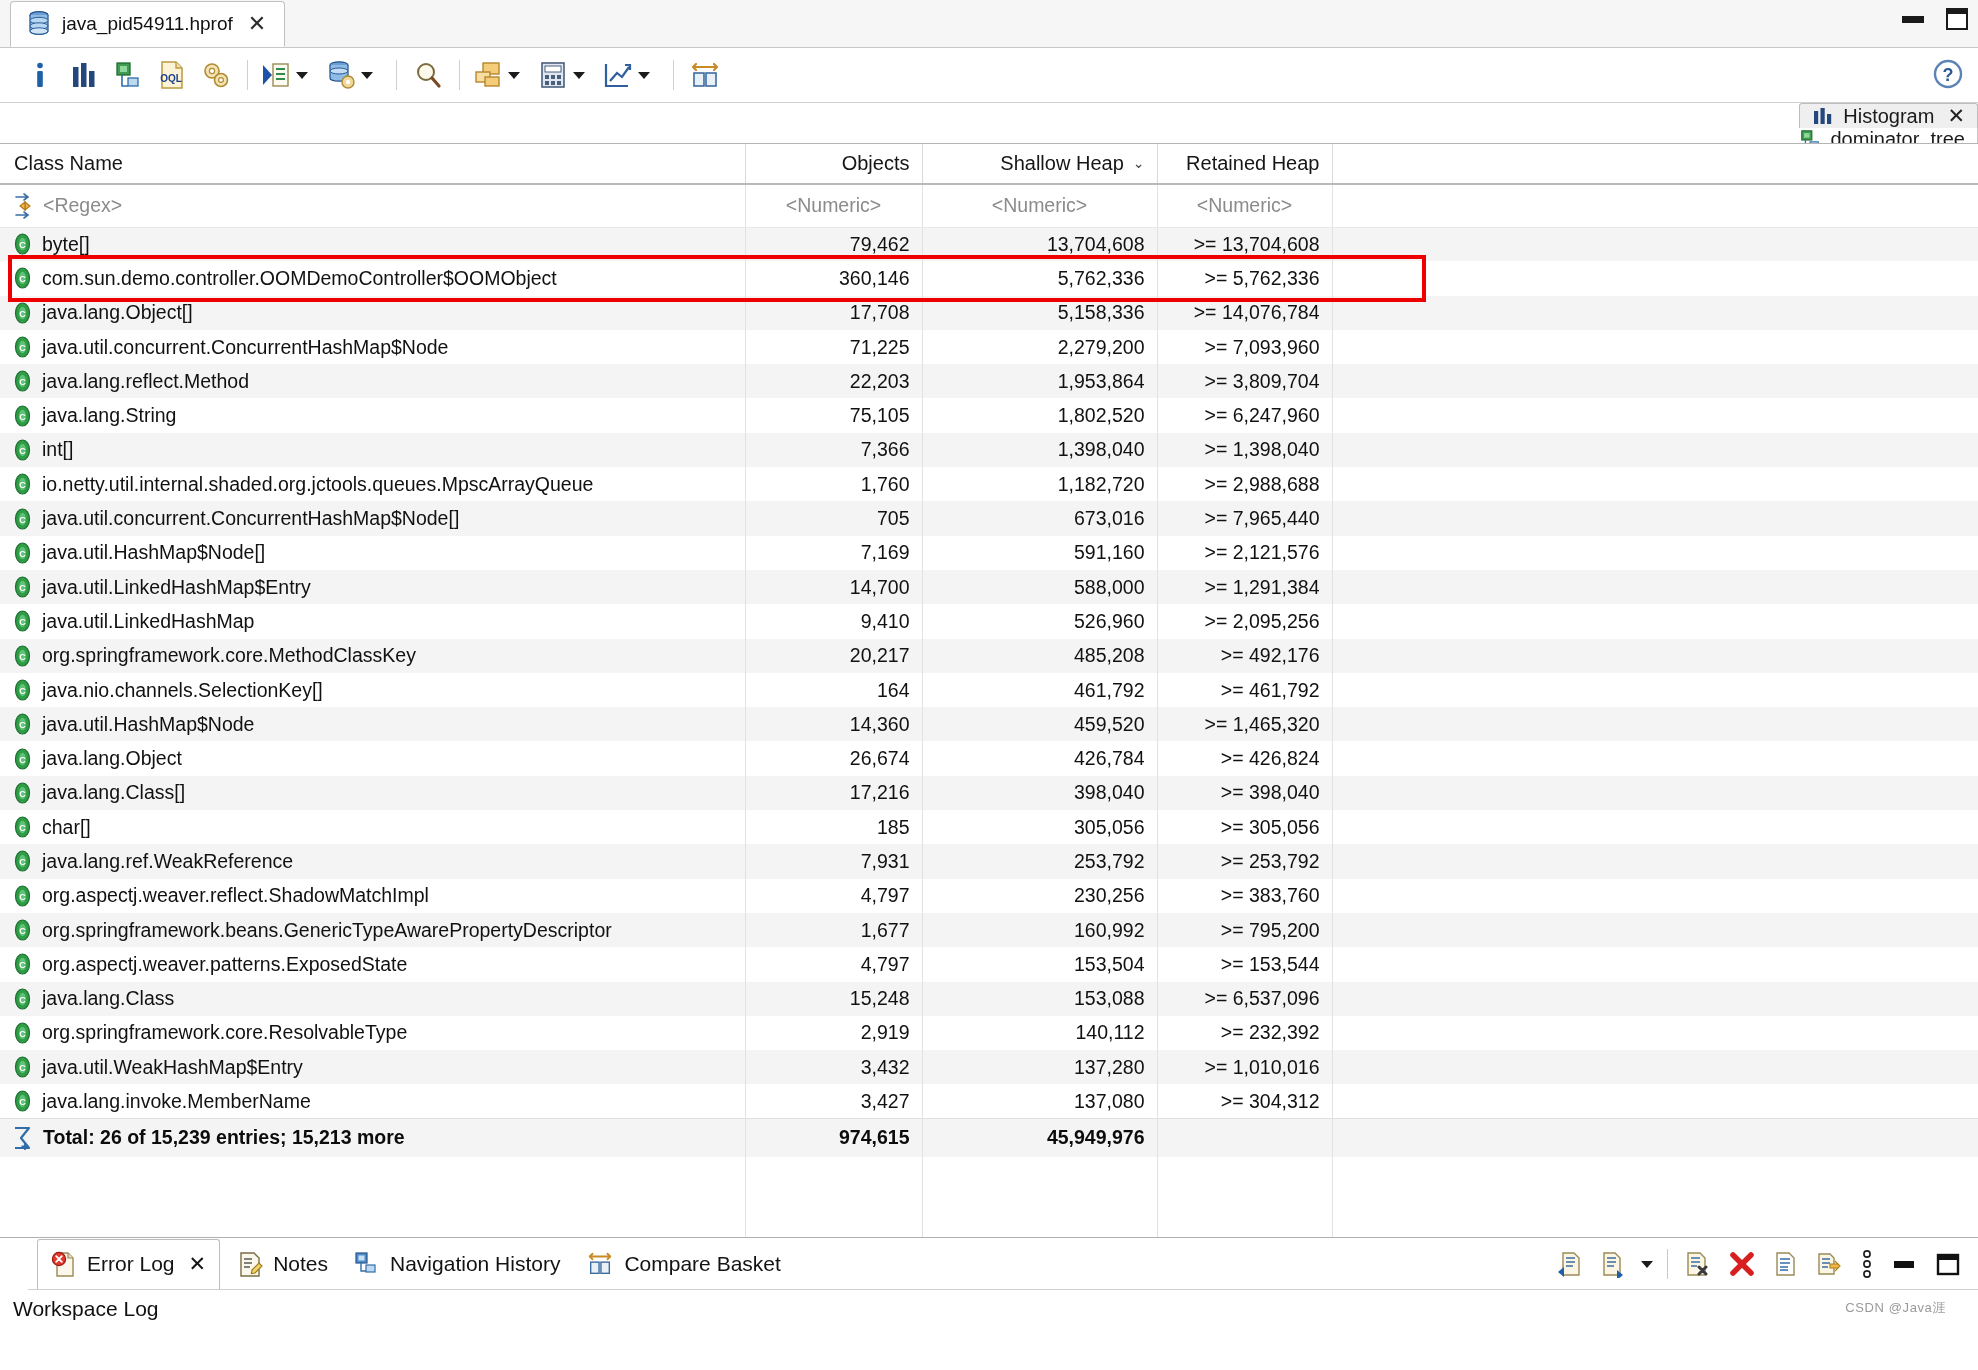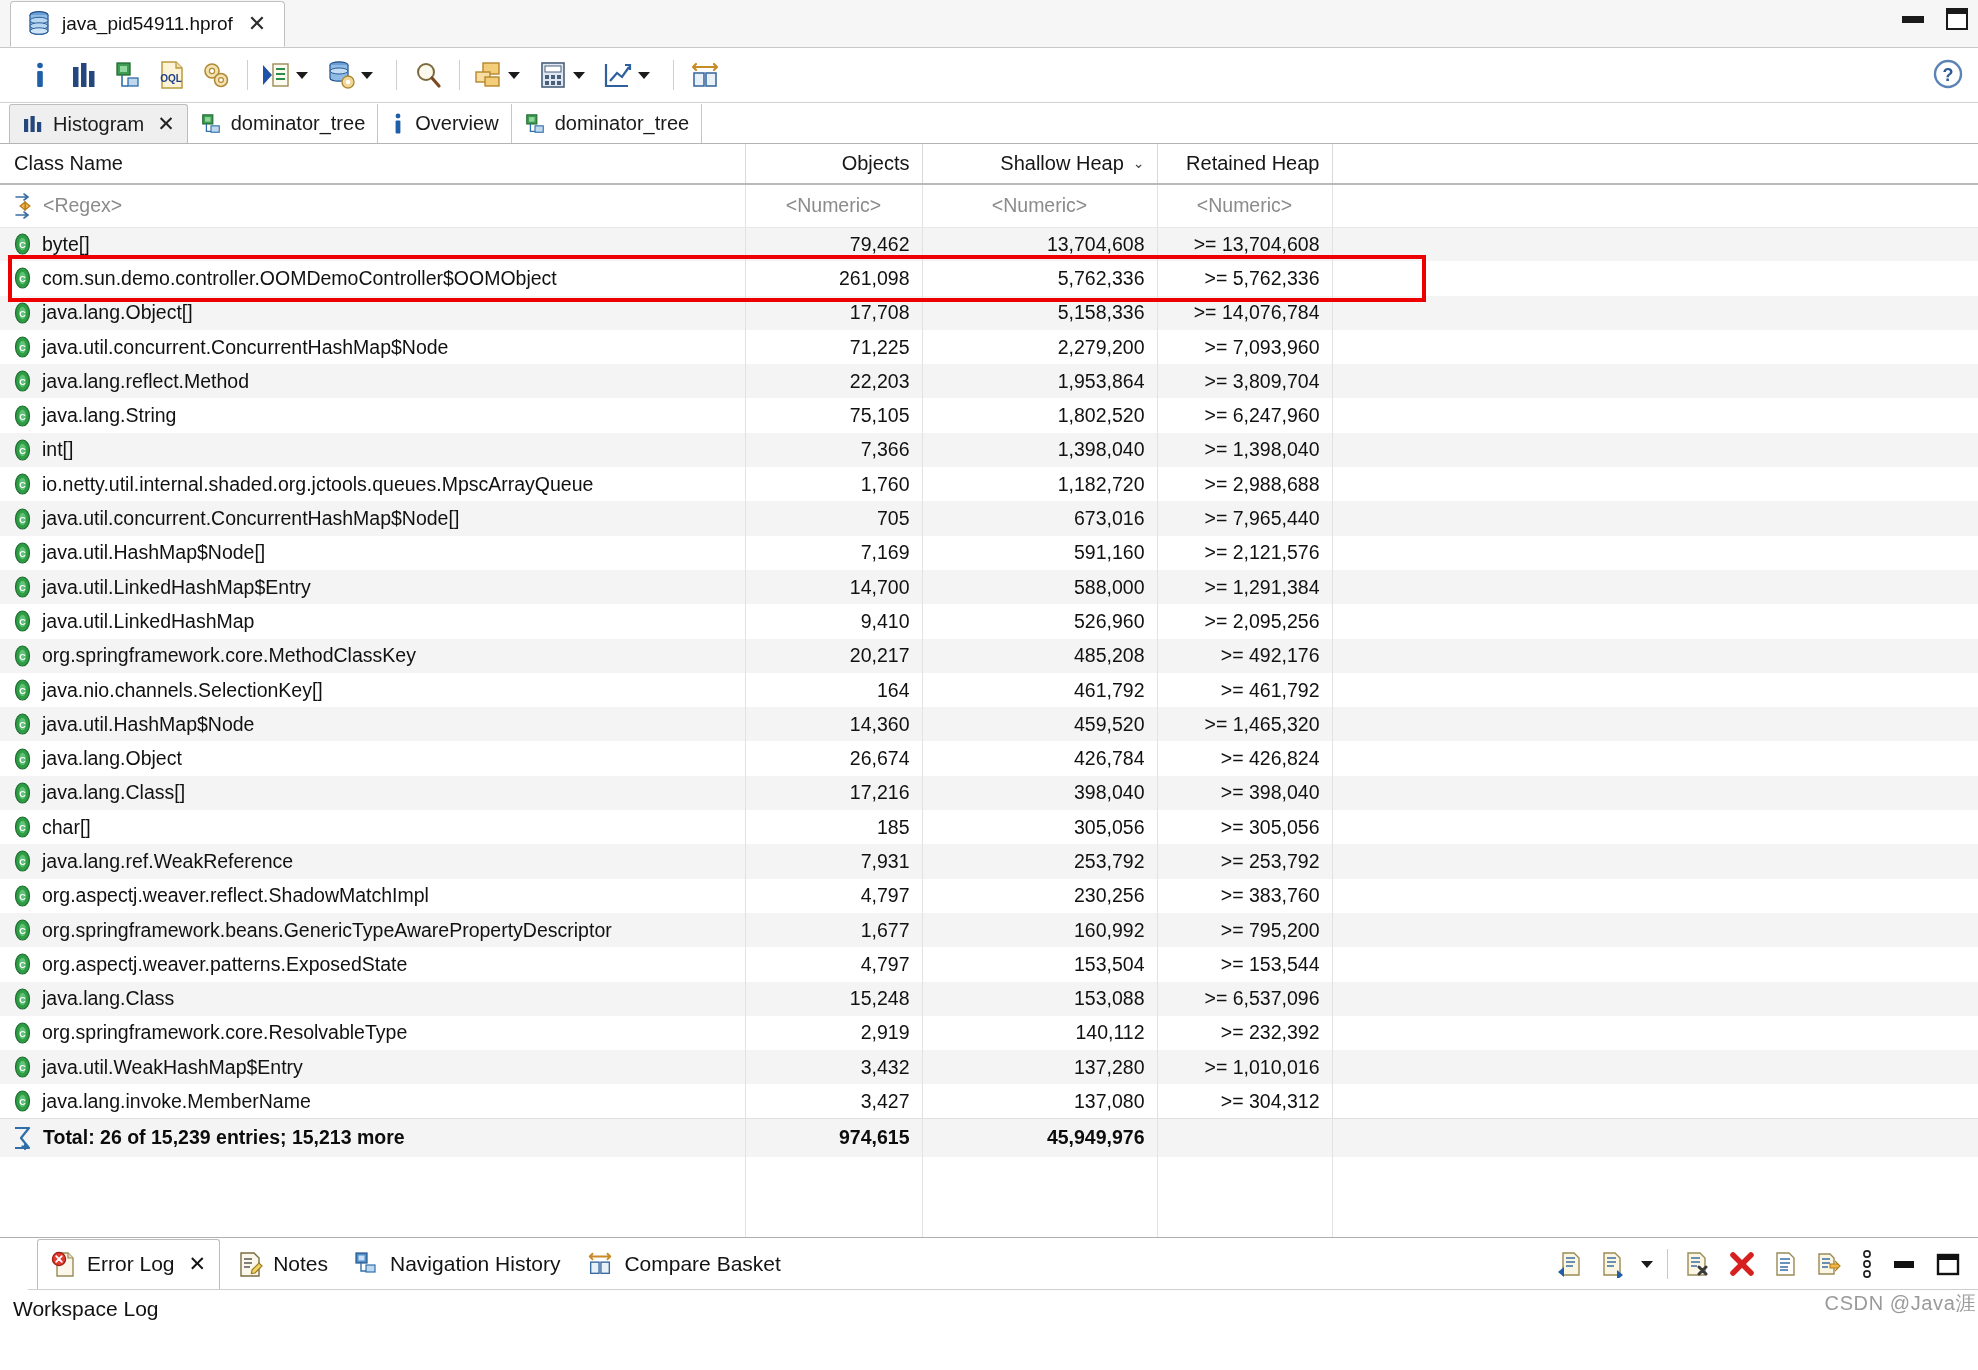--- a/index.html
+++ b/index.html
@@ -113,20 +113,21 @@
 
   
   .viewtabs {
     display: flex;
     align-items: flex-end;
     height: 41px;
     background: #ffffff;
     border-bottom: 1px solid #b4b4b4;
     padding-left: 9px;
     overflow: hidden;
+    flex-direction: column;
   }
   .vtab {
     display: flex;
     align-items: center;
     gap: 9px;
     height: 39px;
     padding: 0 12px;
     font-size: 20px;
     color: #1a1a1a;
     white-space: nowrap;
@@ -290,23 +291,23 @@
     width: 44px; height: 44px;
   }
   .bt-sep { width: 1px; height: 30px; background: #c8c8c8; margin: 0 8px; }
   .workspace-log {
     font-size: 21px;
     color: #111;
     padding: 7px 0 0 13px;
   }
   .watermark {
     position: absolute;
-    right: 2px;
+    right: 32px;
     bottom: 6px;
-    font-size: 20px;
+    font-size: 13px;
     color: #9a9a9a;
     letter-spacing: 0.6px;
   }
 
   .icon { display: inline-flex; align-items: center; justify-content: center; }
 </style>
 </head>
 <body>
 
 <div id="app">
@@ -574,21 +575,21 @@
                 <span class="icon">
                   <svg width="21" height="22" viewBox="0 0 21 22">
   <ellipse cx="10.5" cy="11" rx="7" ry="10" fill="#2e9d45" stroke="#1d6e2f" stroke-width="1.2"></ellipse>
   <ellipse cx="10.5" cy="11" rx="3.4" ry="6.2" fill="#5fc276"></ellipse>
   <text x="10.5" y="15" font-size="9" font-weight="bold" fill="#ffffff" text-anchor="middle" font-family="Liberation Sans">C</text>
 </svg>
                 </span>
                 <span>com.sun.demo.controller.OOMDemoController$OOMObject</span>
               </span>
             </td>
-            <td class="right">261,098</td>
+            <td class="right">360,146</td>
             <td class="right">5,762,336</td>
             <td class="right">&gt;= 5,762,336</td>
             <td class="blank"></td>
           </tr>
           <tr class="datarow odd">
             <td>
               <span class="cls-cell">
                 <span class="icon">
                   <svg width="21" height="22" viewBox="0 0 21 22">
   <ellipse cx="10.5" cy="11" rx="7" ry="10" fill="#2e9d45" stroke="#1d6e2f" stroke-width="1.2"></ellipse>

